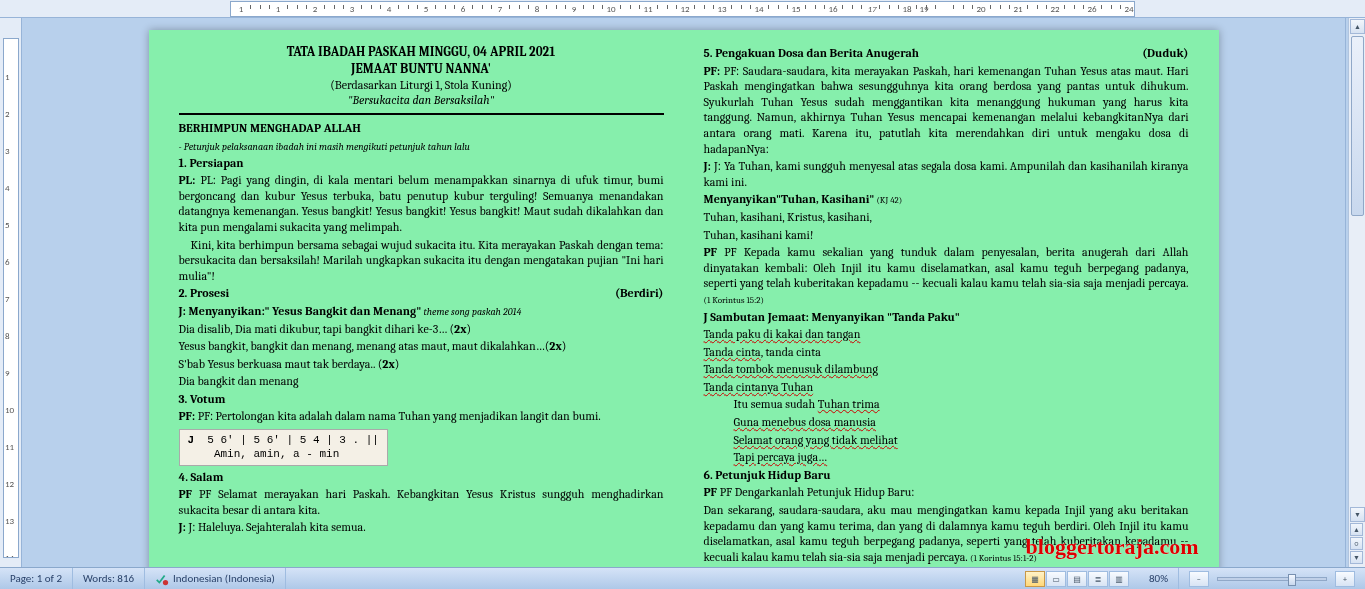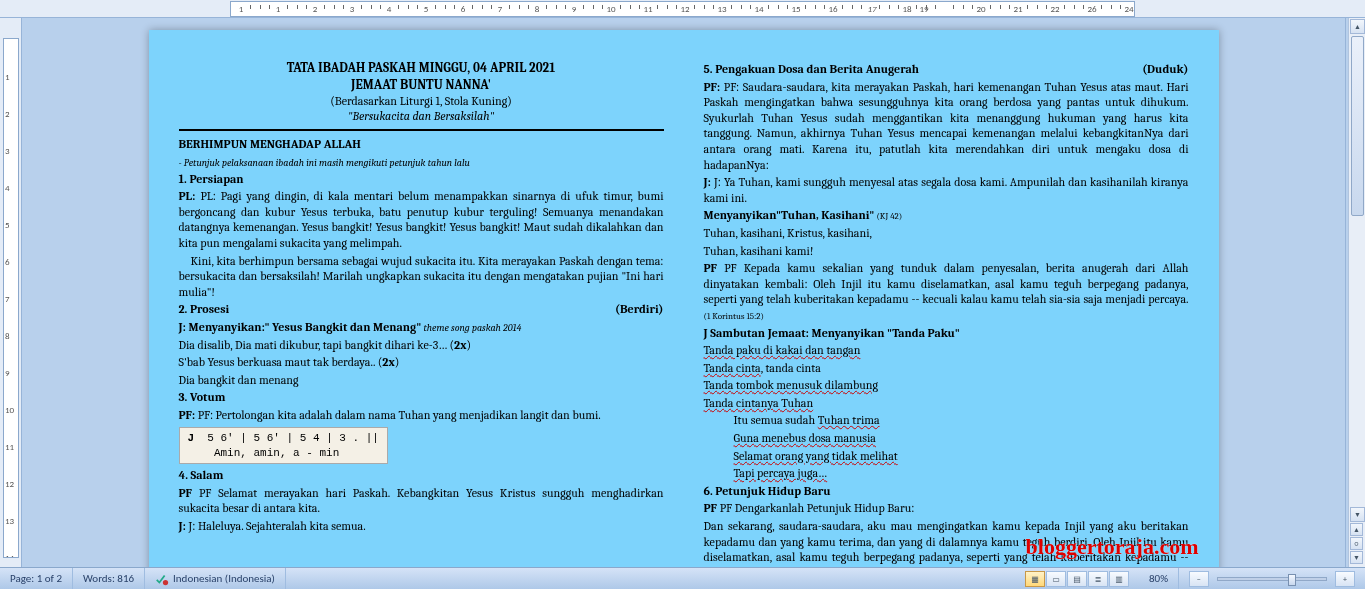--- a/index.html
+++ b/index.html
@@ -13,21 +13,21 @@
 .tick { position: absolute; top: 3px; height: 4px; width: 1px; background: #666; }
 .tick-label { position: absolute; top: 1px; font-size: 9px; color: #555; transform: translateX(-50%); }
 
 .main { flex: 1; display: flex; overflow: hidden; }
 .right-margin { width: 20px; background: #b8d0ec; border-left: 1px solid #97b4d8; position: relative; }
 .ruler-left-container { width: 22px; background: #e4ecf7; border-right: 1px solid #97b4d8; position: relative; }
 .ruler-left { position: absolute; left: 3px; top: 20px; width: 16px; height: 520px; background: #fff; border: 1px solid #8ba8cc; overflow: hidden; }
 .vtick-label { position: absolute; left: 1px; font-size: 9px; color: #555; transform: translateY(-50%); }
 
 .canvas-wrap { flex: 1; background: #b8d0ec; display: flex; justify-content: center; padding: 12px 0; overflow: hidden; position: relative; }
-.page { width: 1070px; height: 560px; background: #7dd3fc; box-shadow: 0 0 8px rgba(0,0,0,0.3); padding: 30px 30px 10px 30px; position: relative; overflow: hidden; }
+.page { width: 1070px; height: 560px; background: #86efac; box-shadow: 0 0 8px rgba(0,0,0,0.3); padding: 14px 30px 10px 30px; position: relative; overflow: hidden; }
 
 .scrollbar-v { position: absolute; right: 0; top: 0; width: 17px; height: 100%; background: #e8eef7; border-left: 1px solid #b0c4de; }
 .sb-btn { width: 15px; height: 15px; background: linear-gradient(#f2f6fc,#d6e2f2); border: 1px solid #a3b8d8; margin: 1px; font-size: 7px; text-align: center; line-height: 13px; color: #456; }
 .sb-thumb { width: 13px; height: 180px; background: linear-gradient(#eaf0fa,#c8d8ee); border: 1px solid #90a8c8; margin: 2px; border-radius: 2px; }
 
 
 .doc-columns { display: flex; gap: 40px; font-family: Cambria, 'Times New Roman', serif; font-size: 12px; line-height: 1.3; color: #000; }
 .col { flex: 1; }
 .doc-title { text-align: center; font-weight: bold; font-size: 13px; }
 .doc-sub { text-align: center; font-size: 12px; }
@@ -194,20 +194,21 @@
             <div class="doc-motto">"Bersukacita dan Bersaksilah"</div>
             <div class="hr"></div>
             <div class="section-head">BERHIMPUN MENGHADAP ALLAH</div>
             <div class="note">- Petunjuk pelaksanaan ibadah ini masih mengikuti petunjuk tahun lalu</div>
             <div class="para b">1. Persiapan</div>
             <div class="para"><span class="b">PL:</span> <span>PL:  Pagi yang dingin, di kala mentari belum menampakkan sinarnya di ufuk timur, bumi bergoncang dan kubur Yesus terbuka, batu penutup kubur terguling! Semuanya menandakan datangnya kemenangan. Yesus bangkit! Yesus bangkit! Yesus bangkit! Maut sudah dikalahkan dan kita pun mengalami sukacita yang melimpah.</span></div>
             <div class="para indent">Kini, kita berhimpun bersama sebagai wujud sukacita itu. Kita merayakan Paskah dengan tema: bersukacita dan bersaksilah! Marilah ungkapkan sukacita itu dengan mengatakan pujian "Ini hari mulia"!</div>
             <div class="para"><span class="b">2. Prosesi</span><span style="float:right" class="b">(Berdiri)</span></div>
             <div class="para"><span class="b">J: Menyanyikan:" Yesus Bangkit dan Menang"</span><span class="i" style="font-size:10px"> theme song paskah 2014</span></div>
             <div class="para"><span>Dia disalib, Dia mati dikubur, tapi bangkit dihari ke-3… (</span><span class="b">2x</span>)</div>
+            <div class="para"><span>Yesus bangkit, bangkit dan menang, menang atas maut, maut dikalahkan…(</span><span class="b">2x</span>)</div>
             <div class="para"><span>S'bab Yesus berkuasa maut tak berdaya.. (</span><span class="b">2x</span>)</div>
             <div class="para">Dia bangkit dan menang</div>
             <div class="para b">3. Votum</div>
             <div class="para"><span class="b">PF:</span> <span>PF: Pertolongan kita adalah dalam nama Tuhan yang menjadikan langit dan bumi.</span></div>
             <div class="music-box">
               <span class="b">J</span>&nbsp;&nbsp;<span>5  6' | 5  6' | 5 4 | 3  . ||</span><br>
               &nbsp;&nbsp;&nbsp;&nbsp;<span>Amin, amin, a  -  min</span>
             </div>
             <div class="para b">4. Salam</div>
             <div class="para"><span class="b">PF</span> <span>PF Selamat merayakan hari Paskah. Kebangkitan Yesus Kristus sungguh menghadirkan sukacita besar di antara kita.</span></div>

